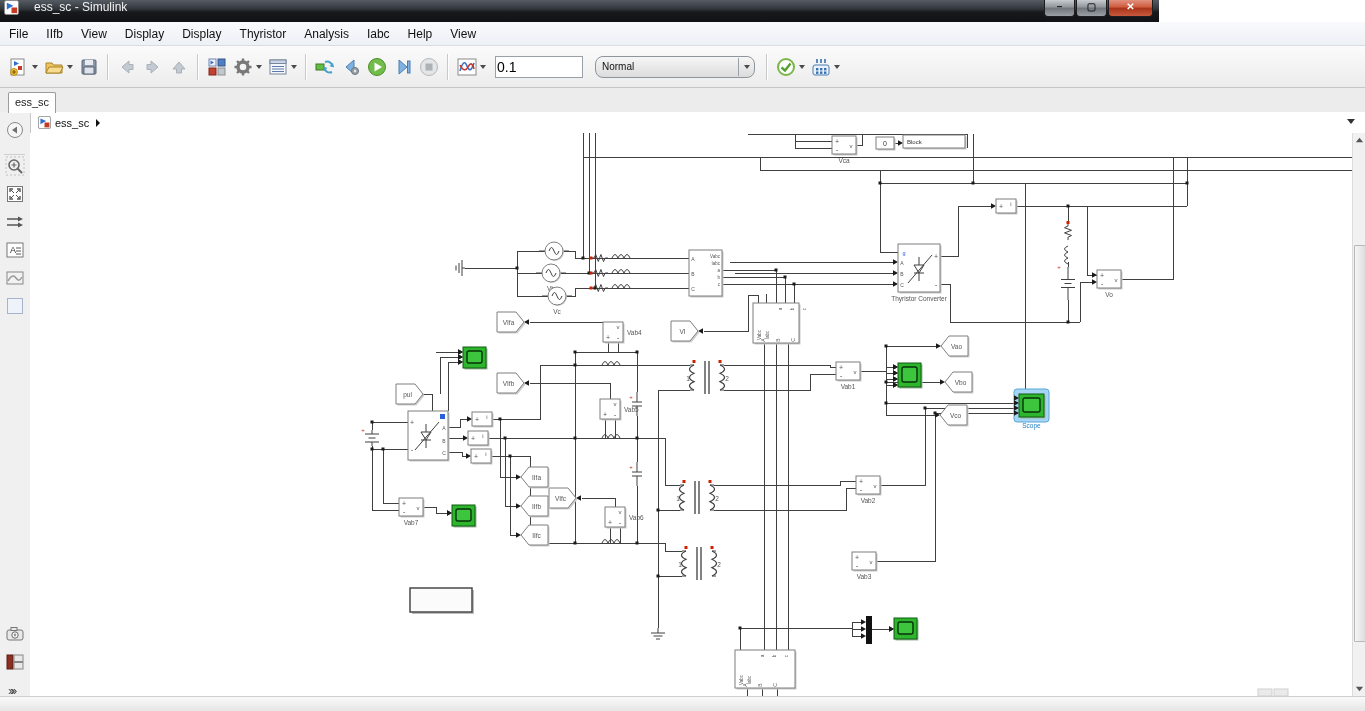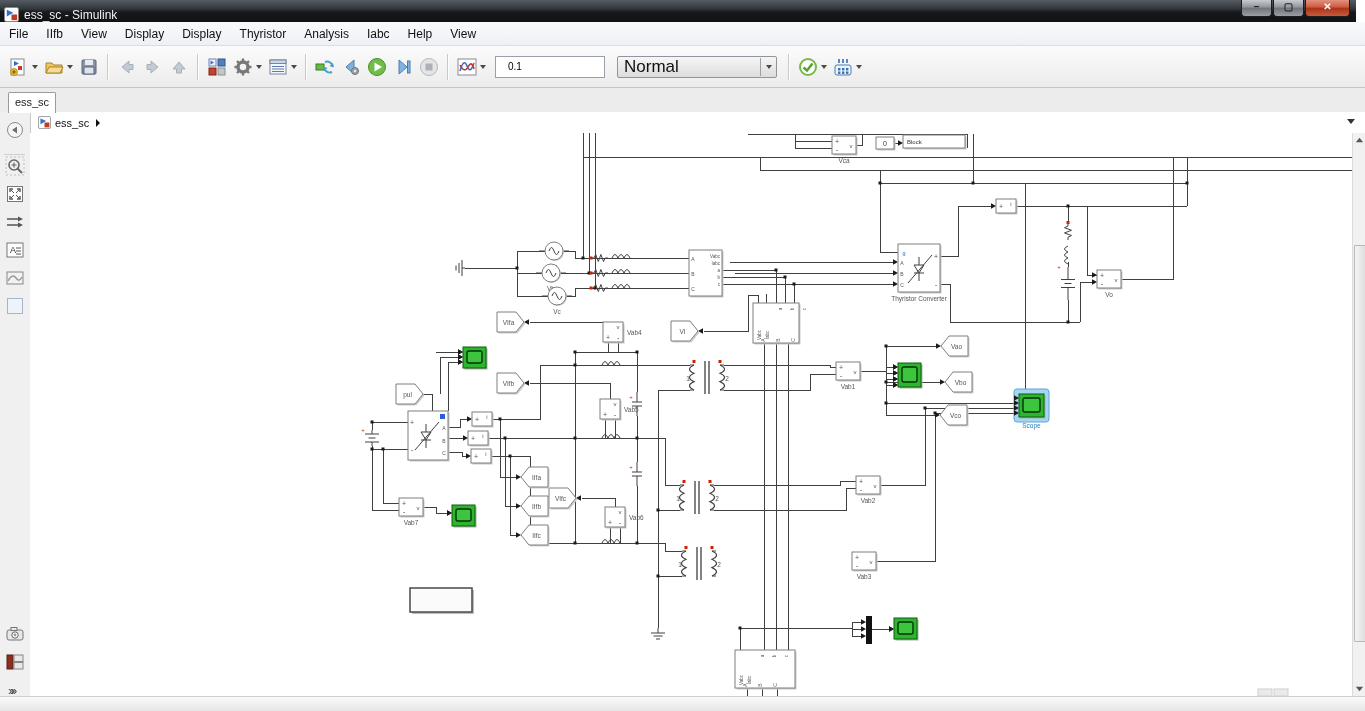--- a/index.html
+++ b/index.html
@@ -1,45 +1,45 @@
 <!DOCTYPE html>
 <html><head>
 <meta charset="utf-8">
 <style>
   html,body{margin:0;padding:0;background:#000;}
   #app{position:relative;width:1365px;height:711px;background:#fff;overflow:hidden;
        font-family:"Liberation Sans",sans-serif;-webkit-font-smoothing:antialiased;}
   
-  #titlebar{position:absolute;left:0;top:0;width:1356px;height:22px;
+  #titlebar{position:absolute;left:0;top:0;width:1159px;height:22px;
     background:linear-gradient(#565c63 0%,#32373c 40%,#17191c 55%,#101214 100%);
-    color:#f2f2f2;font-size:12px;display:flex;align-items:flex-end;}
+    color:#f2f2f2;font-size:12px;display:flex;align-items:flex-start;gap:10px;}
   #titlebar .appicon{width:15px;height:15px;margin:0 5px 0 4px;}
   #winbtns{position:absolute;right:6px;top:0;display:flex;}
   .winbtn{width:29px;height:16px;border:1px solid #1c1e20;border-top:none;
     border-radius:0 0 4px 4px;background:linear-gradient(#c8ccd0,#8f959b 45%,#6e747a 50%,#9aa0a6);
     color:#222;font-size:10px;line-height:14px;text-align:center;margin-left:1px;font-weight:bold;}
   .winbtn.close{width:43px;background:linear-gradient(#e0927f,#cf5a3d 45%,#a93318 50%,#c75a3c);color:#fff;}
   
   #menubar{position:absolute;left:0;top:22px;width:1365px;height:23px;
     background:linear-gradient(#f9fafc,#edf0f6);border-bottom:1px solid #d8dce3;
     display:flex;align-items:center;font-size:12px;color:#111;}
   .menuitem{padding:3px 9px;cursor:default;text-align:center;}
   
   #toolbar{position:absolute;left:0;top:46px;width:1365px;height:42px;
     background:linear-gradient(#fbfbfb,#ececec);border-bottom:1px solid #c6c6c6;
     display:flex;align-items:center;padding-left:6px;box-sizing:border-box;}
   .tbtn{display:flex;align-items:center;height:28px;padding:0 2px;margin:0 1px;border-radius:2px;}
   .tbtn svg{display:block}
   .ddcaret{width:0;height:0;border-left:3.5px solid transparent;border-right:3.5px solid transparent;
     border-top:4px solid #4a4a4a;margin-left:3px;}
   .tsep{width:1px;height:26px;background:#c9c9c9;border-right:1px solid #fff;margin:0 5px;}
-  #stoptime{width:84px;height:18px;border:1px solid #9aa0a8;font-size:10px;padding:1px 12px;
+  #stoptime{width:84px;height:18px;border:1px solid #9aa0a8;font-size:14px;padding:1px 1px;
     font-family:"Liberation Sans",sans-serif;margin:0 6px;background:#fff;}
-  #simmode{width:158px;height:20px;border:1px solid #8e959d;border-radius:2px;margin:0 6px;
-    background:linear-gradient(#f6f6f6,#dcdcdc);display:flex;align-items:center;font-size:17px;}
+  #simmode{width:158px;height:20px;border:1px solid #8e959d;border-radius:8px;margin:0 6px;
+    background:linear-gradient(#f6f6f6,#dcdcdc);display:flex;align-items:center;font-size:10px;}
   #simmode .lbl{flex:1;padding-left:6px;color:#111;}
   #simmode .cbx{width:15px;height:18px;border-left:1px solid #9aa0a8;display:flex;align-items:center;justify-content:center;}
   
   #tabbar{position:absolute;left:0;top:88px;width:1365px;height:24px;background:#ececec;
     border-bottom:1px solid #9b9b9b;}
   #tab0{position:absolute;left:8px;top:4px;width:46px;height:20px;background:#fff;
     border:1px solid #9b9b9b;border-bottom:none;border-radius:2px 2px 0 0;
     font-size:11px;text-align:center;line-height:19px;color:#222;z-index:2;}
   
   #crumbbar{position:absolute;left:30px;top:112px;width:1335px;height:21px;background:#fff;

